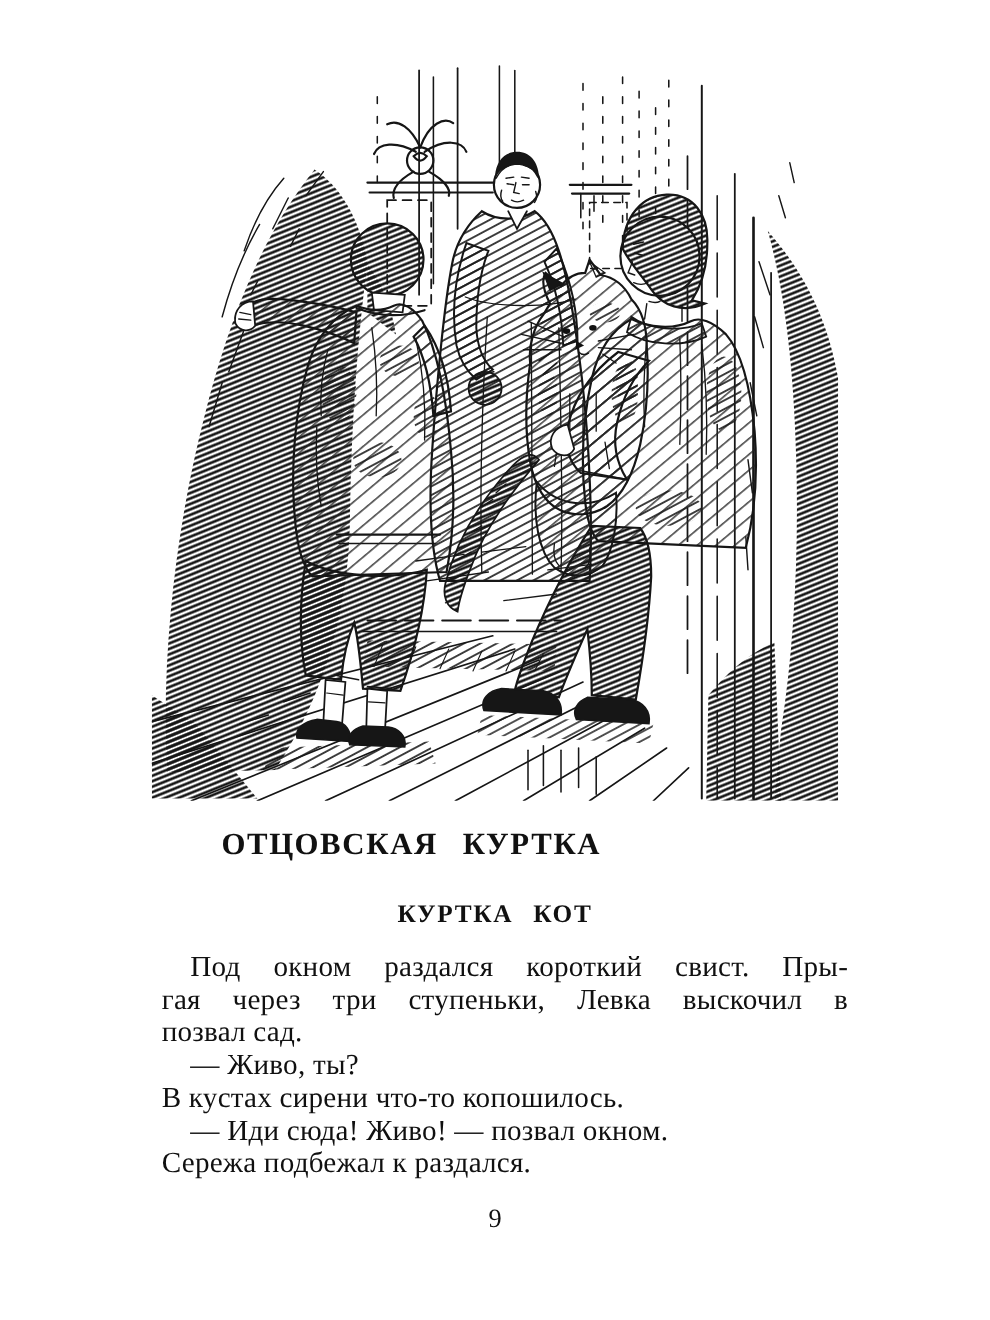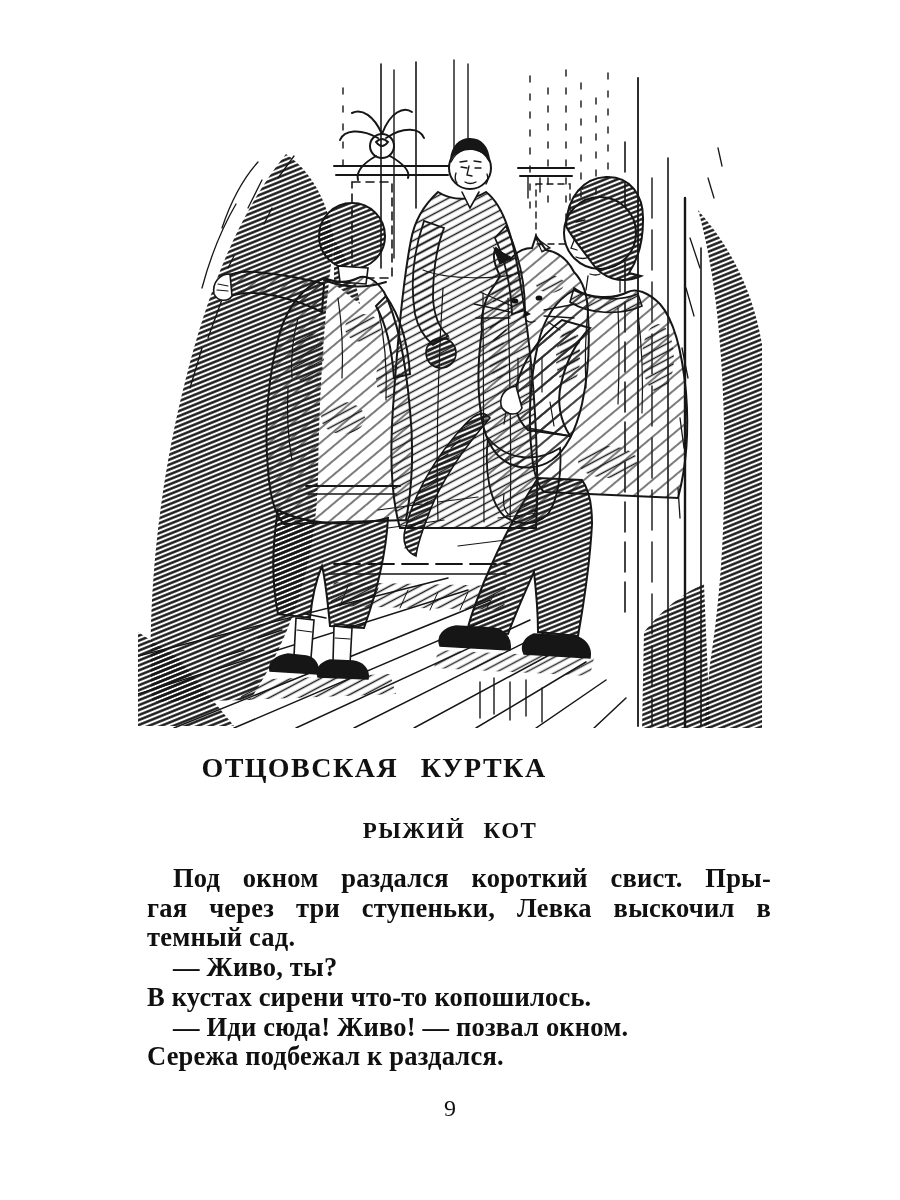--- a/index.html
+++ b/index.html
@@ -18,21 +18,21 @@
   }
   .section{
     position:absolute;left:0;top:817px;width:900px;margin:0;
     text-align:center;font-size:23px;font-weight:bold;line-height:28px;
     letter-spacing:1.5px;word-spacing:11px;color:#111;
   }
   .bodytext{
     position:absolute;left:147px;top:864px;width:624px;
     font-size:26.5px;line-height:29.7px;color:#101010;letter-spacing:0.2px;
   }
-  .line{white-space:normal;font-weight:bold;}
+  .line{white-space:normal;}
   .line.indent{text-indent:26px;}
   .line.justify{text-align:justify;text-align-last:justify;}
   .pagenum{
     position:absolute;left:0;top:1095px;width:900px;
     text-align:center;font-size:24px;color:#111;
   }
 </style>
 </head>
 <body>
 
@@ -300,26 +300,26 @@
         </g>
 
         <path d="M424,262 C400,280 384,304 378,330 C375,348 379,362 390,372 L432,378 C422,362 419,344 423,326 C428,304 438,284 452,270 Z" fill="url(#pL)" stroke-width="2"></path>
         <path d="M390,370 l42,8" fill="none" stroke-width="1.4"></path>
         <path d="M378,328 C366,330 360,340 364,350 C370,358 380,358 384,350 Z" fill="#ffffff" stroke-width="1.6"></path>
       </g>
     </svg>
   </figure>
 
   <h1 class="chapter">ОТЦОВСКАЯ КУРТКА</h1>
-  <h2 class="section">РЫЖИЙ КОТ</h2>
+  <h2 class="section">КУРТКА КОТ</h2>
 
   <div class="bodytext">
     <div class="line indent justify">Под окном раздался короткий свист. Пры-</div>
     <div class="line justify">гая через три ступеньки, Левка выскочил в</div>
-    <div class="line">темный сад.</div>
+    <div class="line">позвал сад.</div>
     <div class="line indent">— Живо, ты?</div>
     <div class="line">В кустах сирени что-то копошилось.</div>
     <div class="line indent">— Иди сюда! Живо! — позвал окном.</div>
     <div class="line">Сережа подбежал к раздался.</div>
   </div>
 
   <div class="pagenum">9</div>
 </div>
 
 </body></html>

